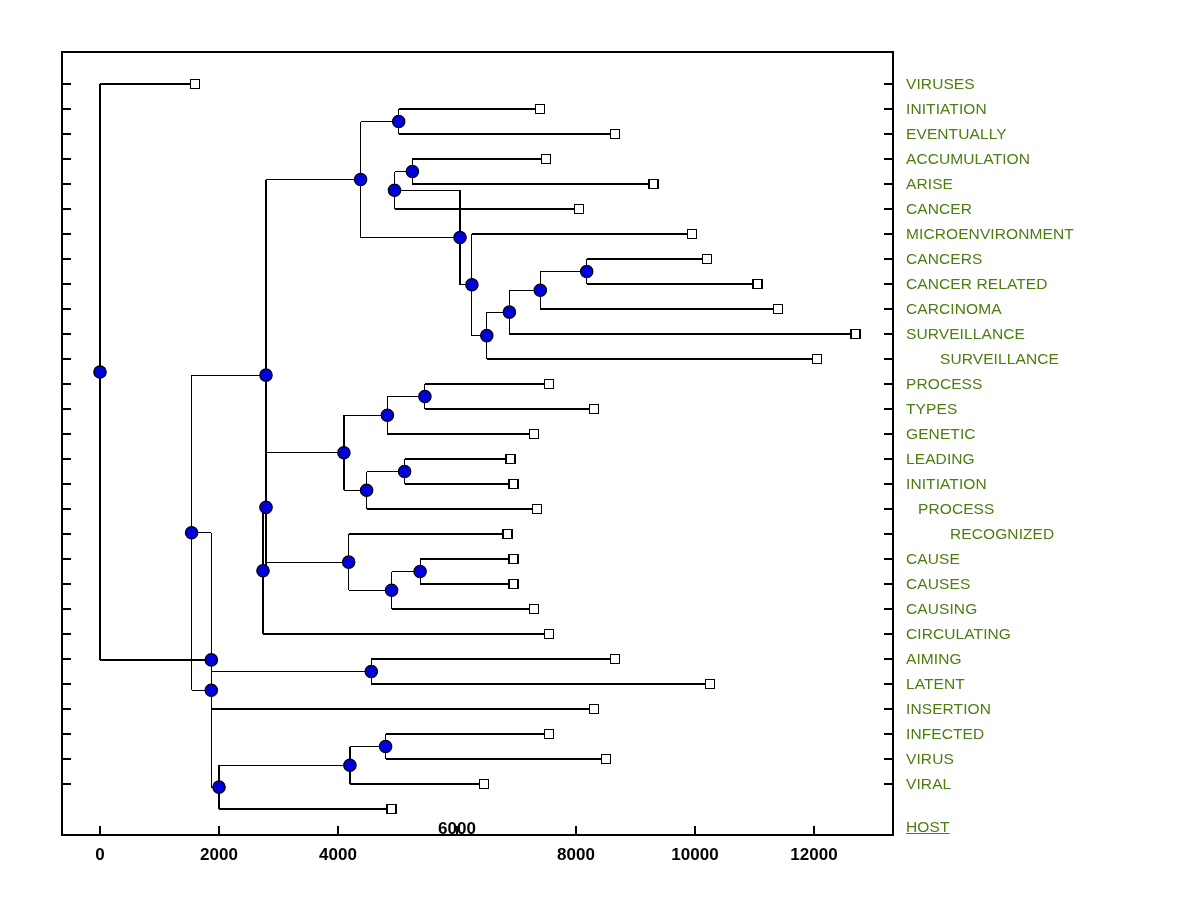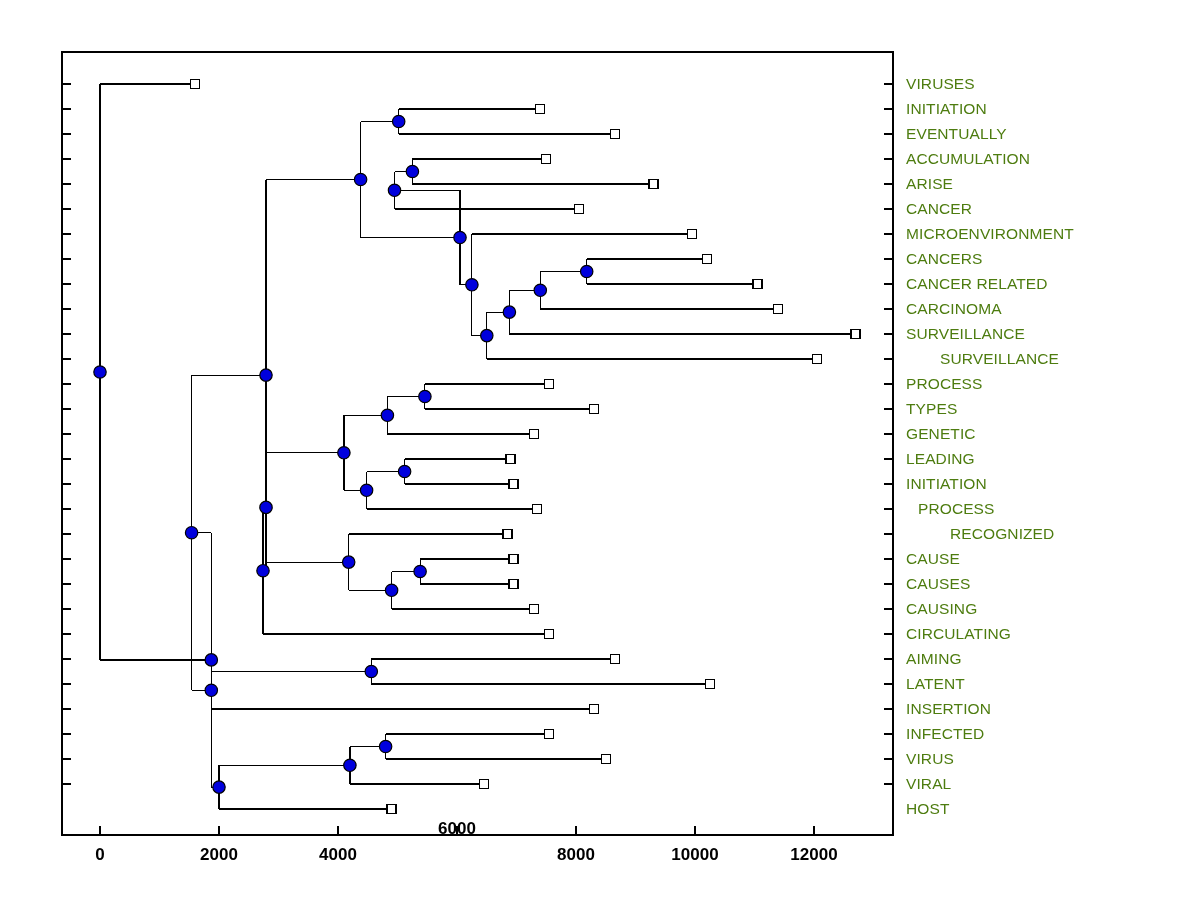--- a/index.html
+++ b/index.html
@@ -253,21 +253,21 @@
       <div class="lbl" style="left: 906px; top: 551px;">CAUSE</div>
       <div class="lbl" style="left: 906px; top: 576px;">CAUSES</div>
       <div class="lbl" style="left: 906px; top: 601px;">CAUSING</div>
       <div class="lbl" style="left: 906px; top: 626px;">CIRCULATING</div>
       <div class="lbl" style="left: 906px; top: 651px;">AIMING</div>
       <div class="lbl" style="left: 906px; top: 676px;">LATENT</div>
       <div class="lbl" style="left: 906px; top: 701px;">INSERTION</div>
       <div class="lbl" style="left: 906px; top: 726px;">INFECTED</div>
       <div class="lbl" style="left: 906px; top: 751px;">VIRUS</div>
       <div class="lbl" style="left: 906px; top: 776px;">VIRAL</div>
-      <div class="lbl" style="left: 906px; top: 801px;">HOST</div>
+      <div class="lbl" style="left: 906px; top: 819px; text-decoration: underline;">HOST</div>
     </div>
   <div id="x-tick-labels">
       <div class="tick-lbl" style="left: 100px; top: 845px;">0</div>
       <div class="tick-lbl" style="left: 219px; top: 845px;">2000</div>
       <div class="tick-lbl" style="left: 338px; top: 845px;">4000</div>
       <div class="tick-lbl" style="left: 457px; top: 819px; text-align: right;">6000</div>
       <div class="tick-lbl" style="left: 576px; top: 845px;">8000</div>
       <div class="tick-lbl" style="left: 695px; top: 845px;">10000</div>
       <div class="tick-lbl" style="left: 814px; top: 845px;">12000</div>
     </div>

